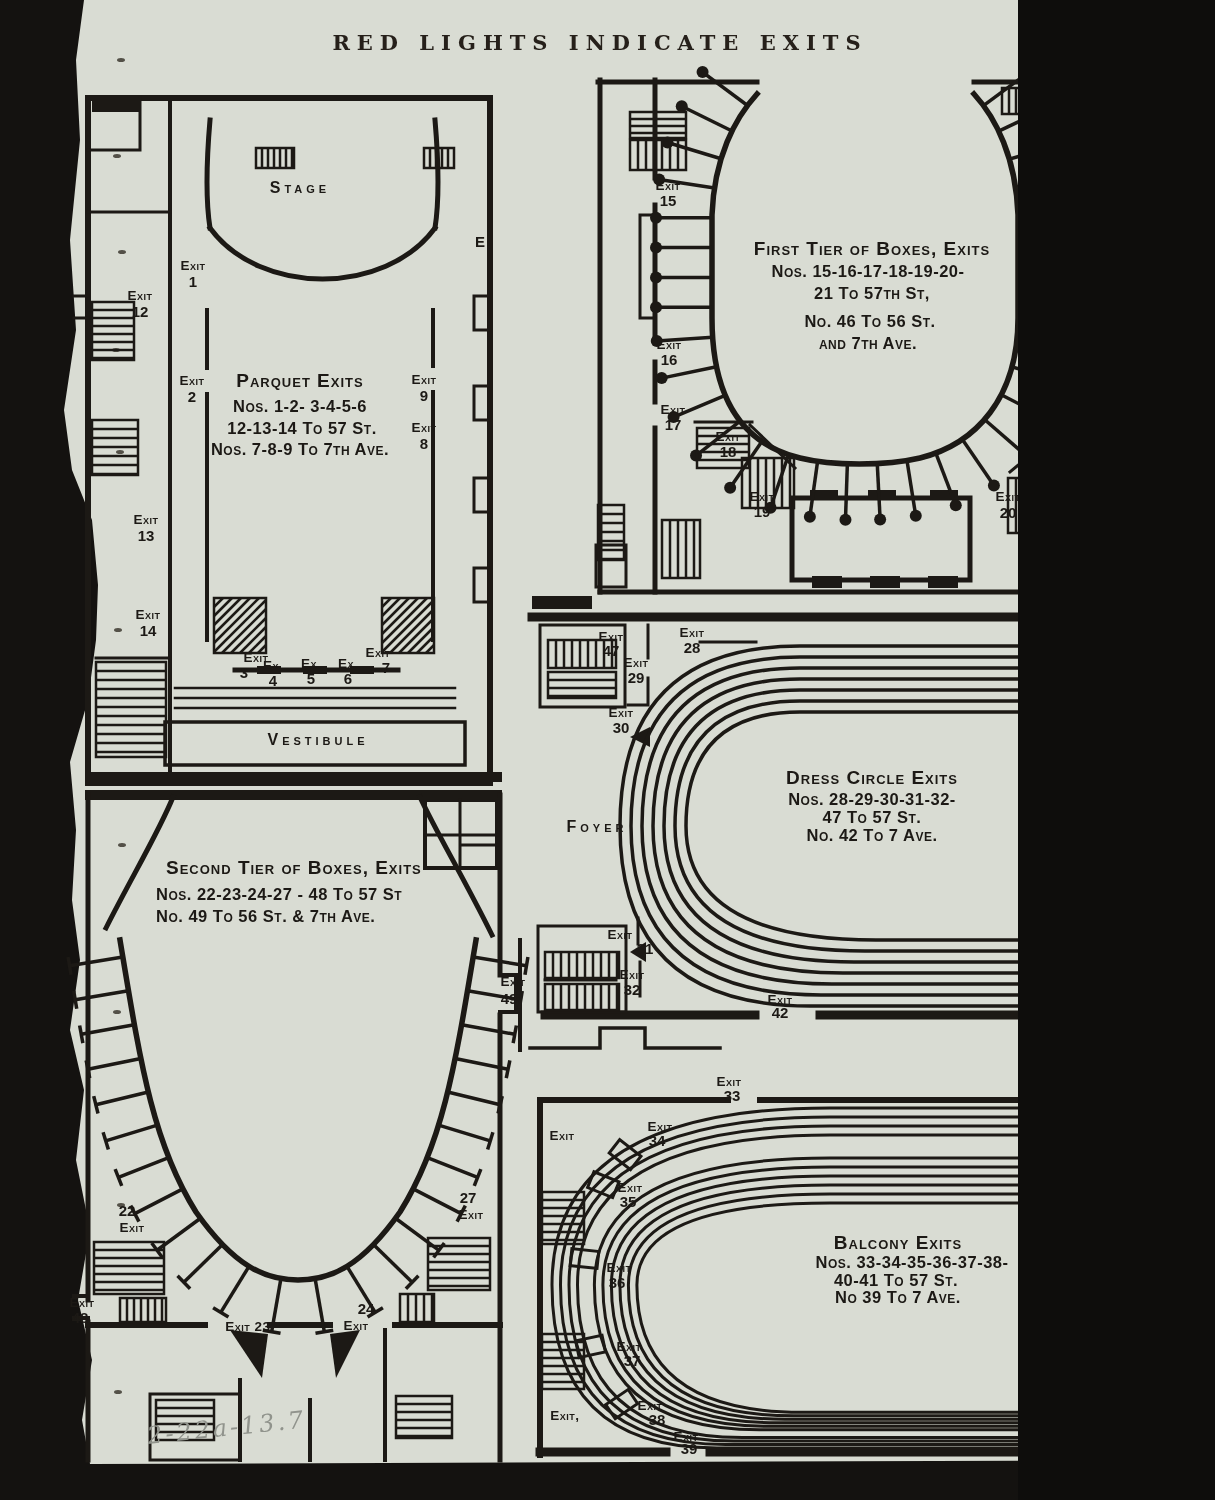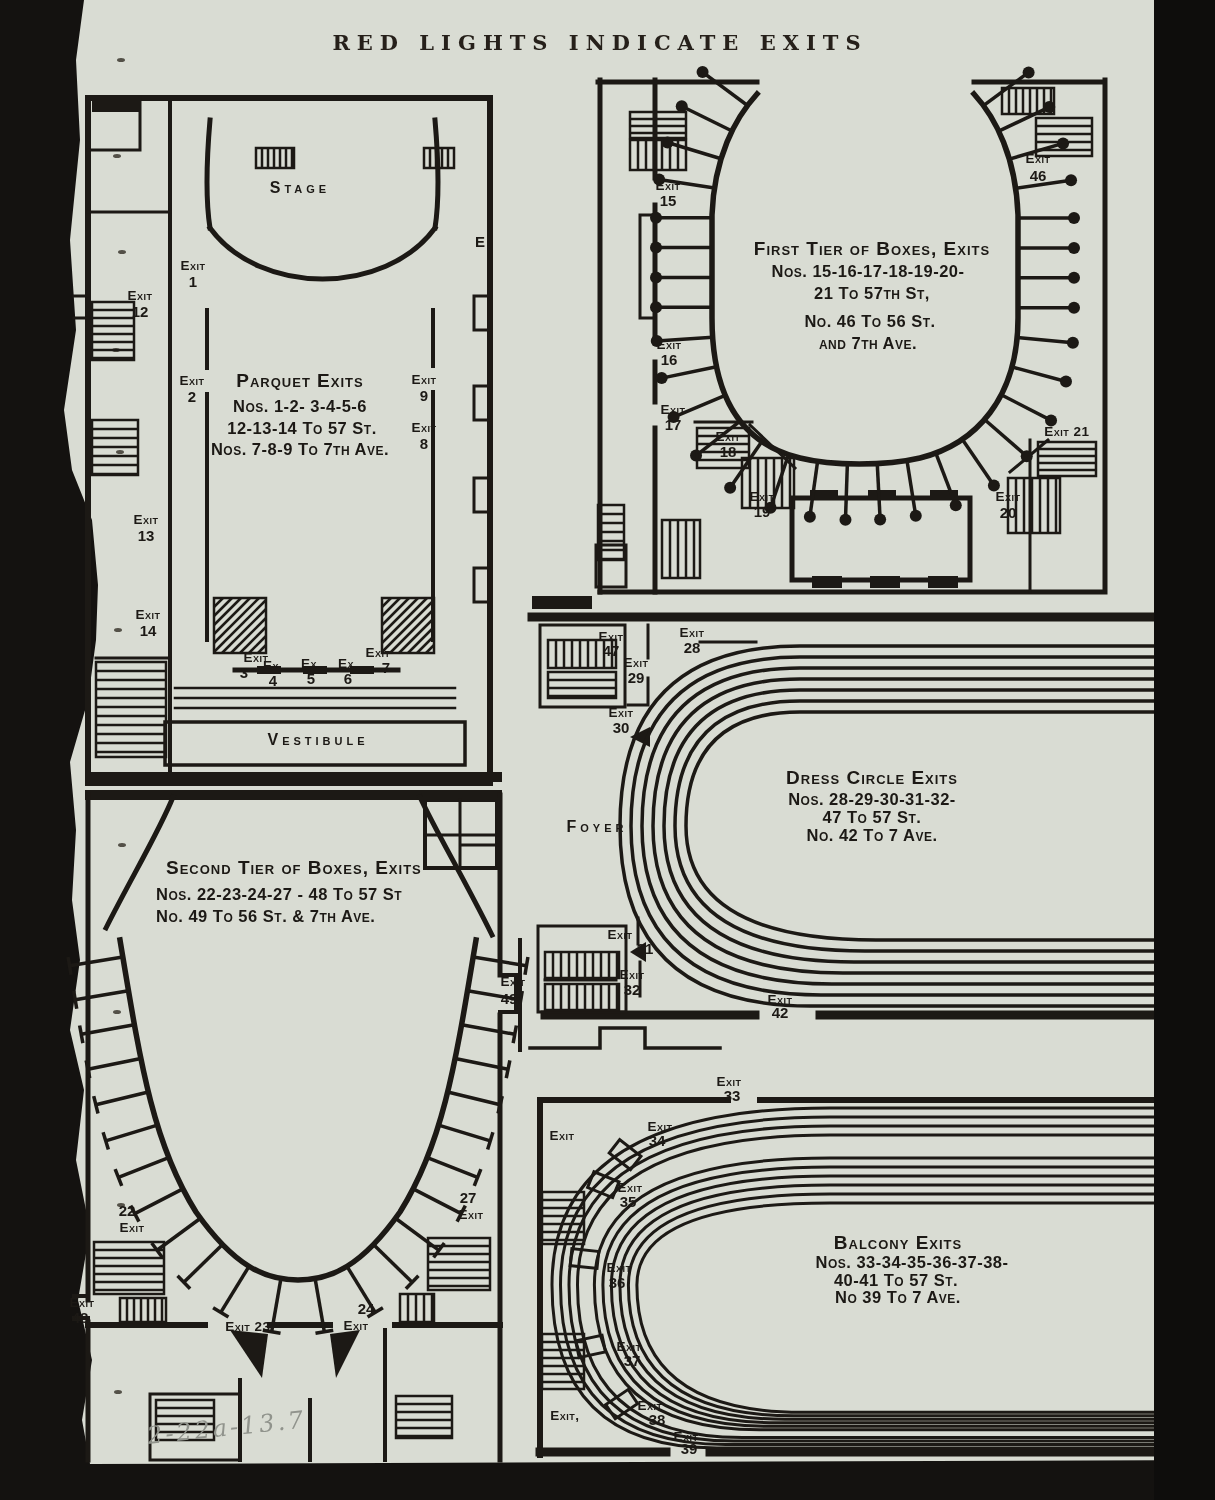--- a/index.html
+++ b/index.html
@@ -1,16 +1,16 @@
 <!DOCTYPE html>
 <html><head>
 <meta charset="utf-8">
 <style>
   html,body{margin:0;padding:0;background:#0e0d0c;}
-  .wrap{width:1154px;height:1500px;position:relative;overflow:hidden;}
+  .wrap{width:1018px;height:1500px;position:relative;overflow:hidden;}
   svg{display:block;}
   text{fill:#1c1915;}
   .t-title{font:bold 21px "DejaVu Serif", serif;letter-spacing:7px;fill:#26201a;}
   .lbl{font:bold 13.5px "Liberation Sans", sans-serif;font-variant:small-caps;letter-spacing:.5px;}
   .num{font:bold 15px "Liberation Sans", sans-serif;}
   .note-h{font:bold 19px "Liberation Sans", sans-serif;font-variant:small-caps;letter-spacing:1px;}
   .note-l{font:bold 16.5px "Liberation Sans", sans-serif;font-variant:small-caps;letter-spacing:.5px;}
   .big{font:bold 16px "Liberation Sans", sans-serif;font-variant:small-caps;letter-spacing:4px;}
   .hand{font:italic 24px "DejaVu Serif", serif;fill:#90938c;letter-spacing:3px;}
   .wall{stroke:#1c1915;fill:none;stroke-linecap:square;}

